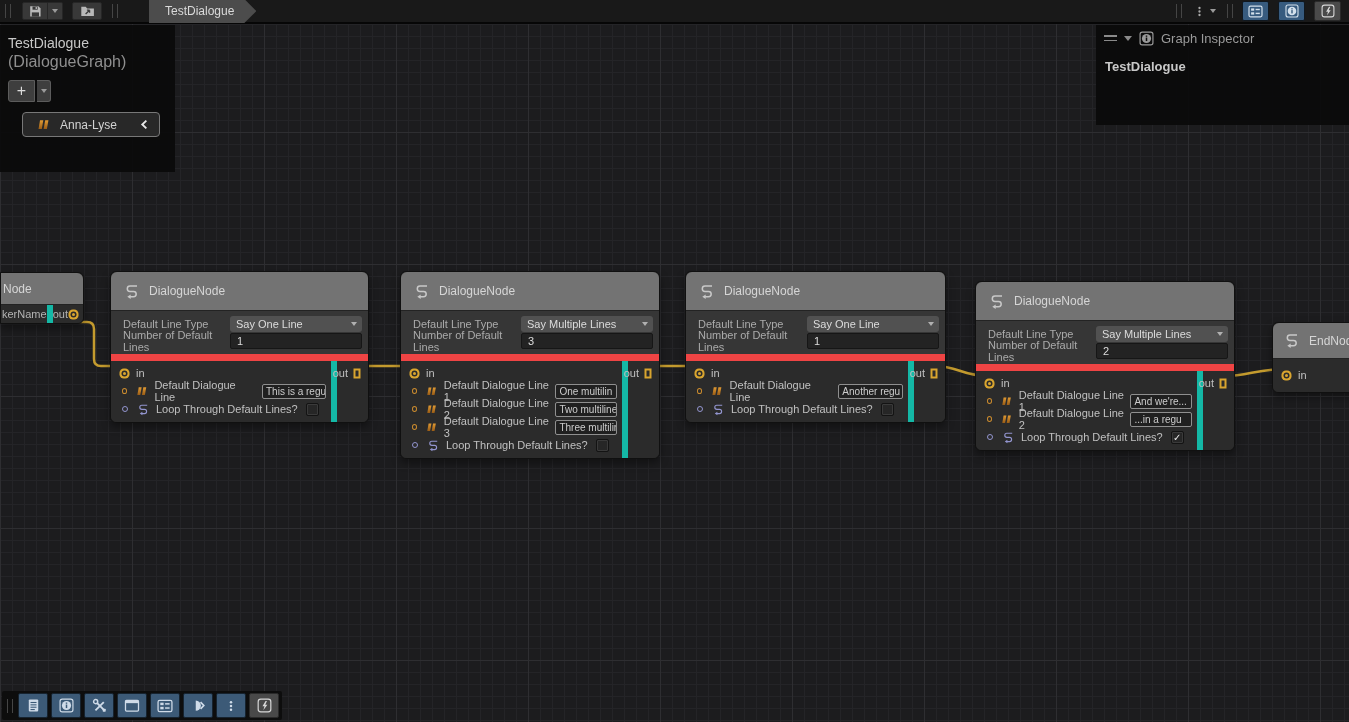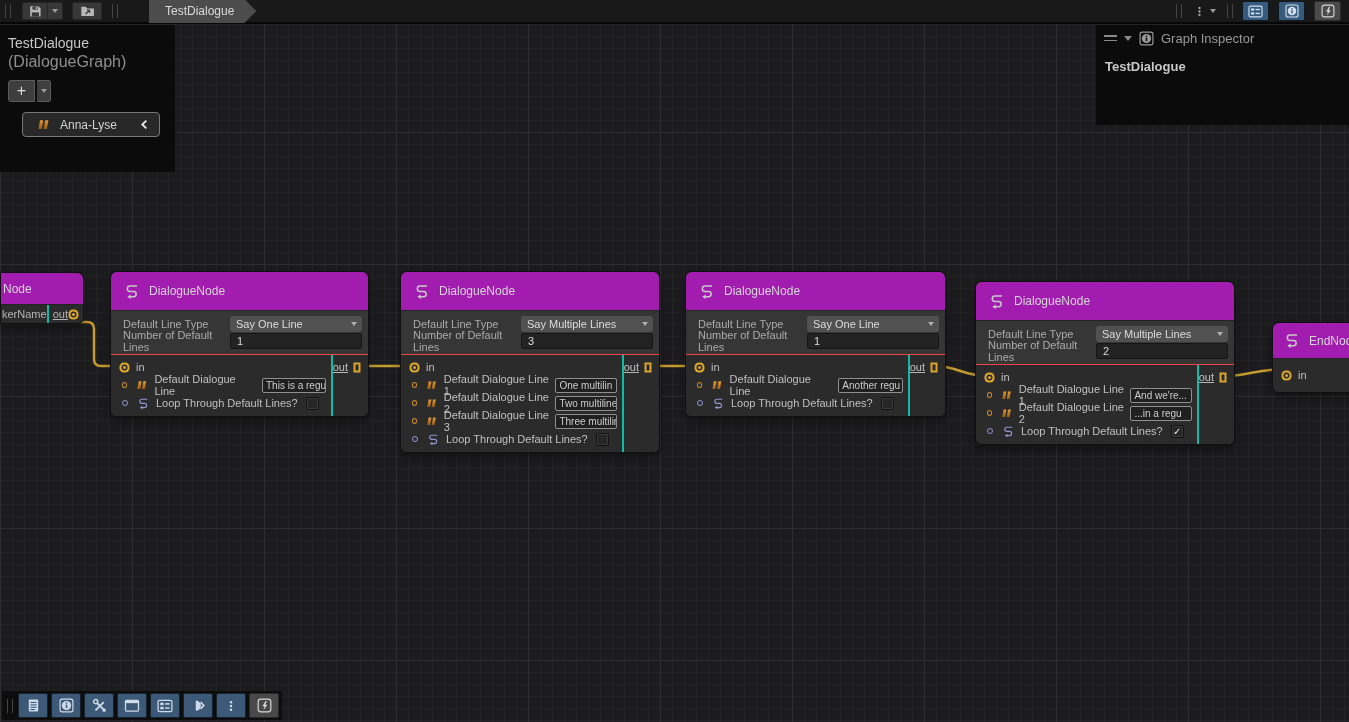--- a/index.html
+++ b/index.html
@@ -52,41 +52,41 @@
   svg.wires { position:absolute; left:0; top:0; z-index:1; }
 
   
   .node {
     position:absolute; z-index:2; background:#2b2b2b;
     border:1px solid #101010; border-radius:6px;
     box-shadow:0 4px 8px rgba(0,0,0,.4); font-size:11px; color:#b4b4b4;
   }
   .node-header {
     height:39px; display:flex; align-items:center; gap:9px; padding:0 12px;
-    background:#a21caf; border-bottom:1px solid #232323; border-radius:6px 6px 0 0;
+    background:#737373; border-bottom:1px solid #232323; border-radius:6px 6px 0 0;
     color:#d6d6d6; font-size:12px;
   }
-  .node-props { background:#363636; border-bottom:1px solid #ef4444; padding:4px 6px 4px 12px; }
+  .node-props { background:#363636; border-bottom:7px solid #ef4444; padding:4px 6px 4px 12px; }
   .prop-row { display:flex; align-items:center; height:16px; margin:1px 0; }
   .prop-label { flex:1; color:#ababab; }
   .dropdown {
     width:132px; height:16px; background:#515151; border-radius:3px; color:#dcdcdc;
     display:flex; align-items:center; padding:0 16px 0 6px; position:relative; white-space:nowrap; overflow:hidden;
   }
   .dropdown::after {
     content:""; position:absolute; right:5px; top:6px; width:0; height:0;
     border-left:3.5px solid transparent; border-right:3.5px solid transparent; border-top:4px solid #b0b0b0;
   }
   .numfield {
     width:132px; height:16px; background:#232323; border:1px solid #161616; border-radius:2px;
     color:#dcdcdc; display:flex; align-items:center; padding:0 6px;
   }
   .node-body { display:flex; background:#2b2b2b; border-radius:0 0 6px 6px; }
   .ports-left { flex:1; padding:3px 3px 4px 8px; }
-  .ports-right { width:37px; border-left:2px solid #14b8a6; padding:3px 7px 0 0;text-decoration:underline; }
+  .ports-right { width:37px; border-left:6px solid #14b8a6; padding:3px 7px 0 0; }
   .port-row { display:flex; align-items:center; height:18px; gap:6px; color:#c0c0c0; }
   .out-row { display:flex; align-items:center; justify-content:flex-end; gap:5px; height:18px; color:#c0c0c0; }
   .port-flow { width:3px; height:3px; border-radius:50%; background:#d9a52f; box-shadow:0 0 0 1.5px #2b2b2b, 0 0 0 3.5px #d9a52f; margin:0 4px; }
   .port-data { width:6px; height:6px; border:1.5px solid #c98a2e; border-radius:50%; margin:0 2.5px; }
   .port-loop { width:6px; height:6px; border:1.5px solid #9395cf; border-radius:50%; margin:0 2.5px; }
   .line-field {
     margin-left:auto; margin-right:2px; width:66px; height:15px; background:#202020;
     border:1px solid #8f8f8f; border-radius:2px; font-size:10px; color:#cccccc;
     line-height:13px; padding:0 3px; white-space:nowrap; overflow:hidden;
   }

